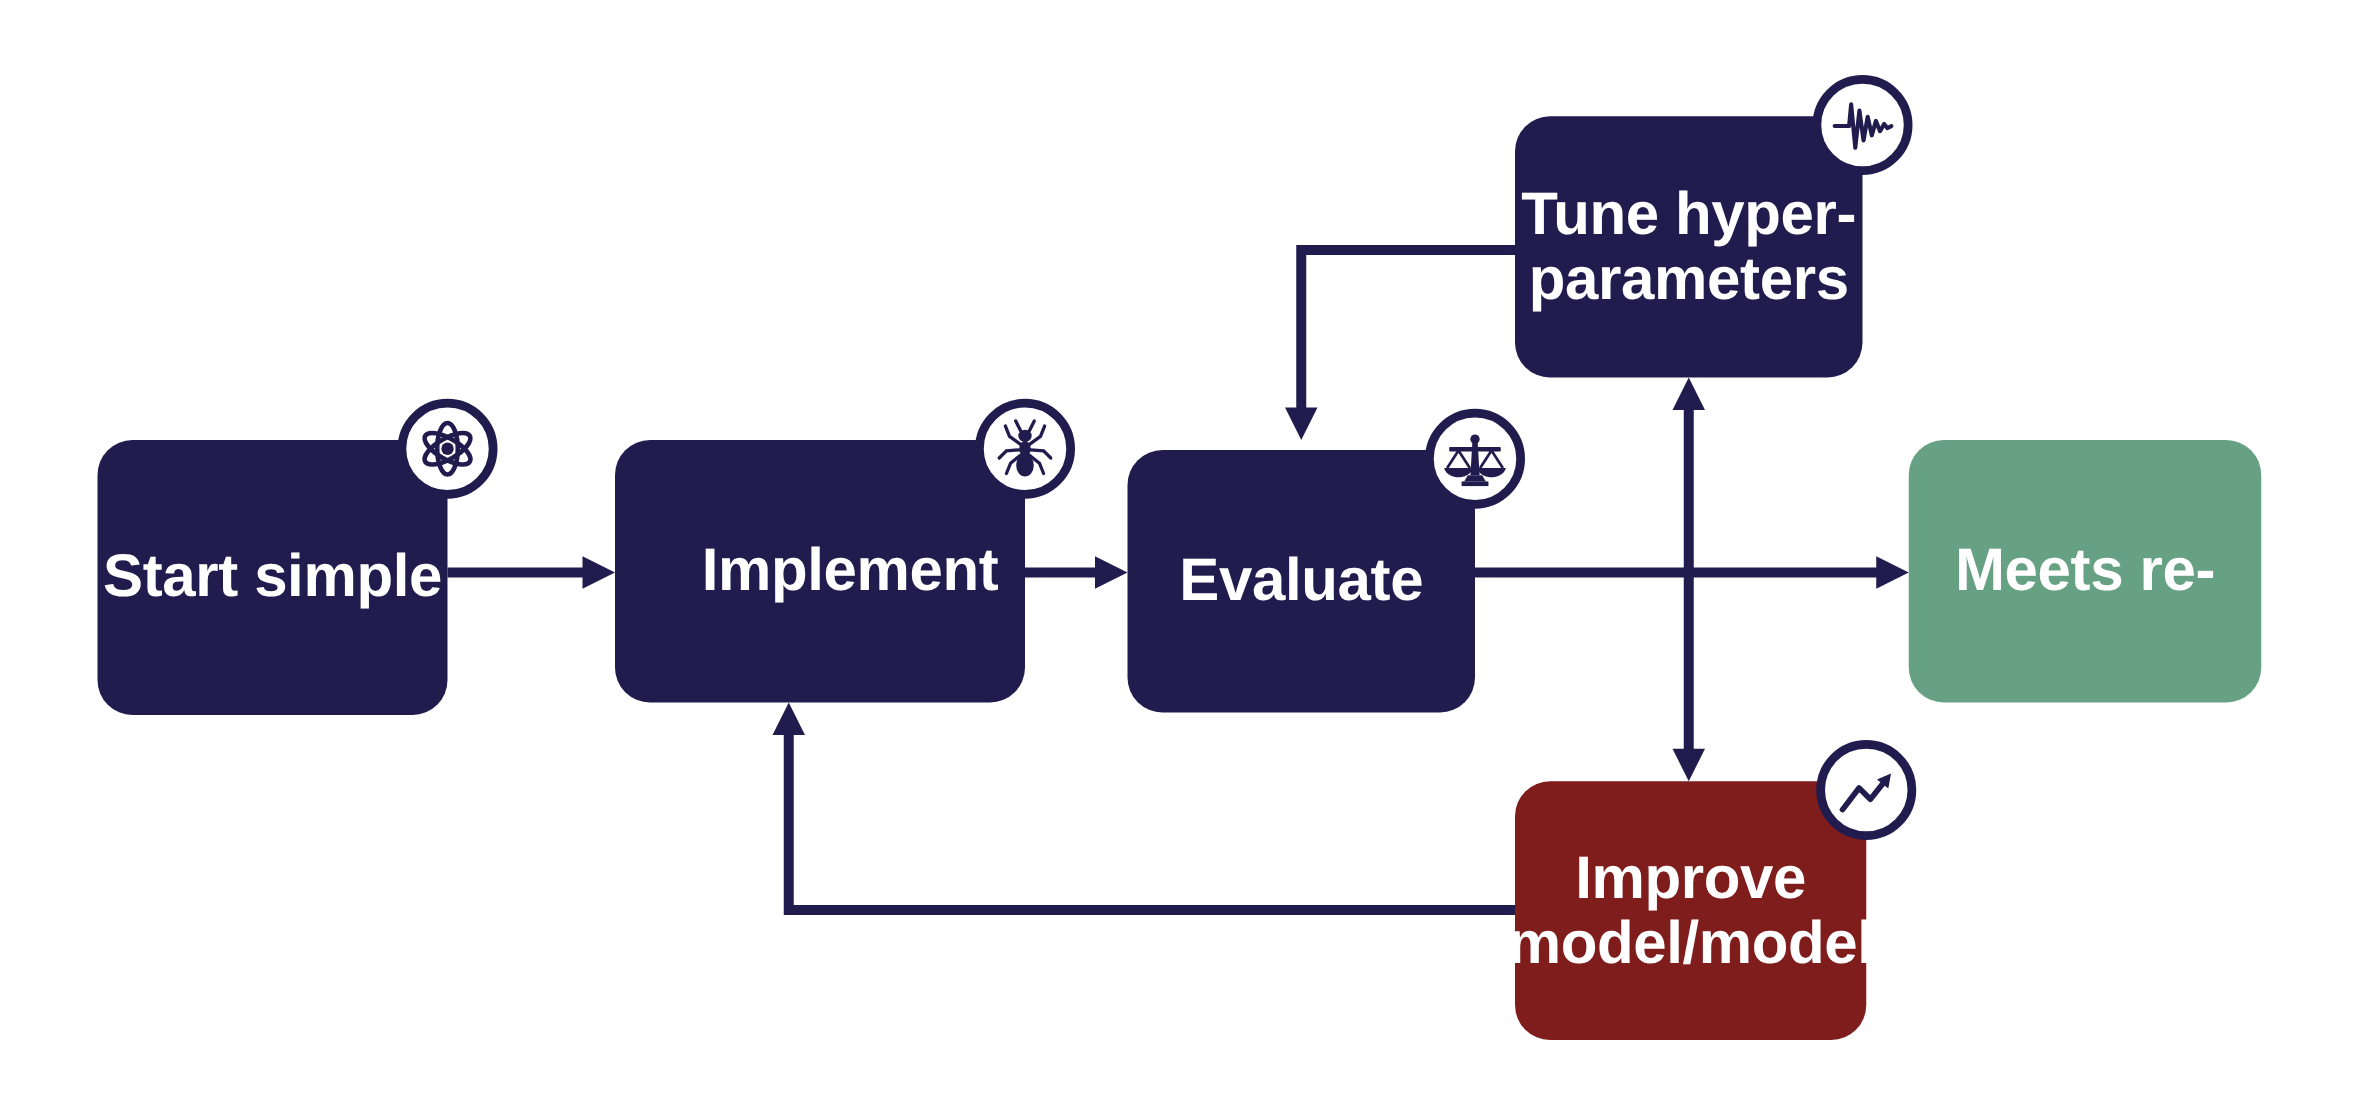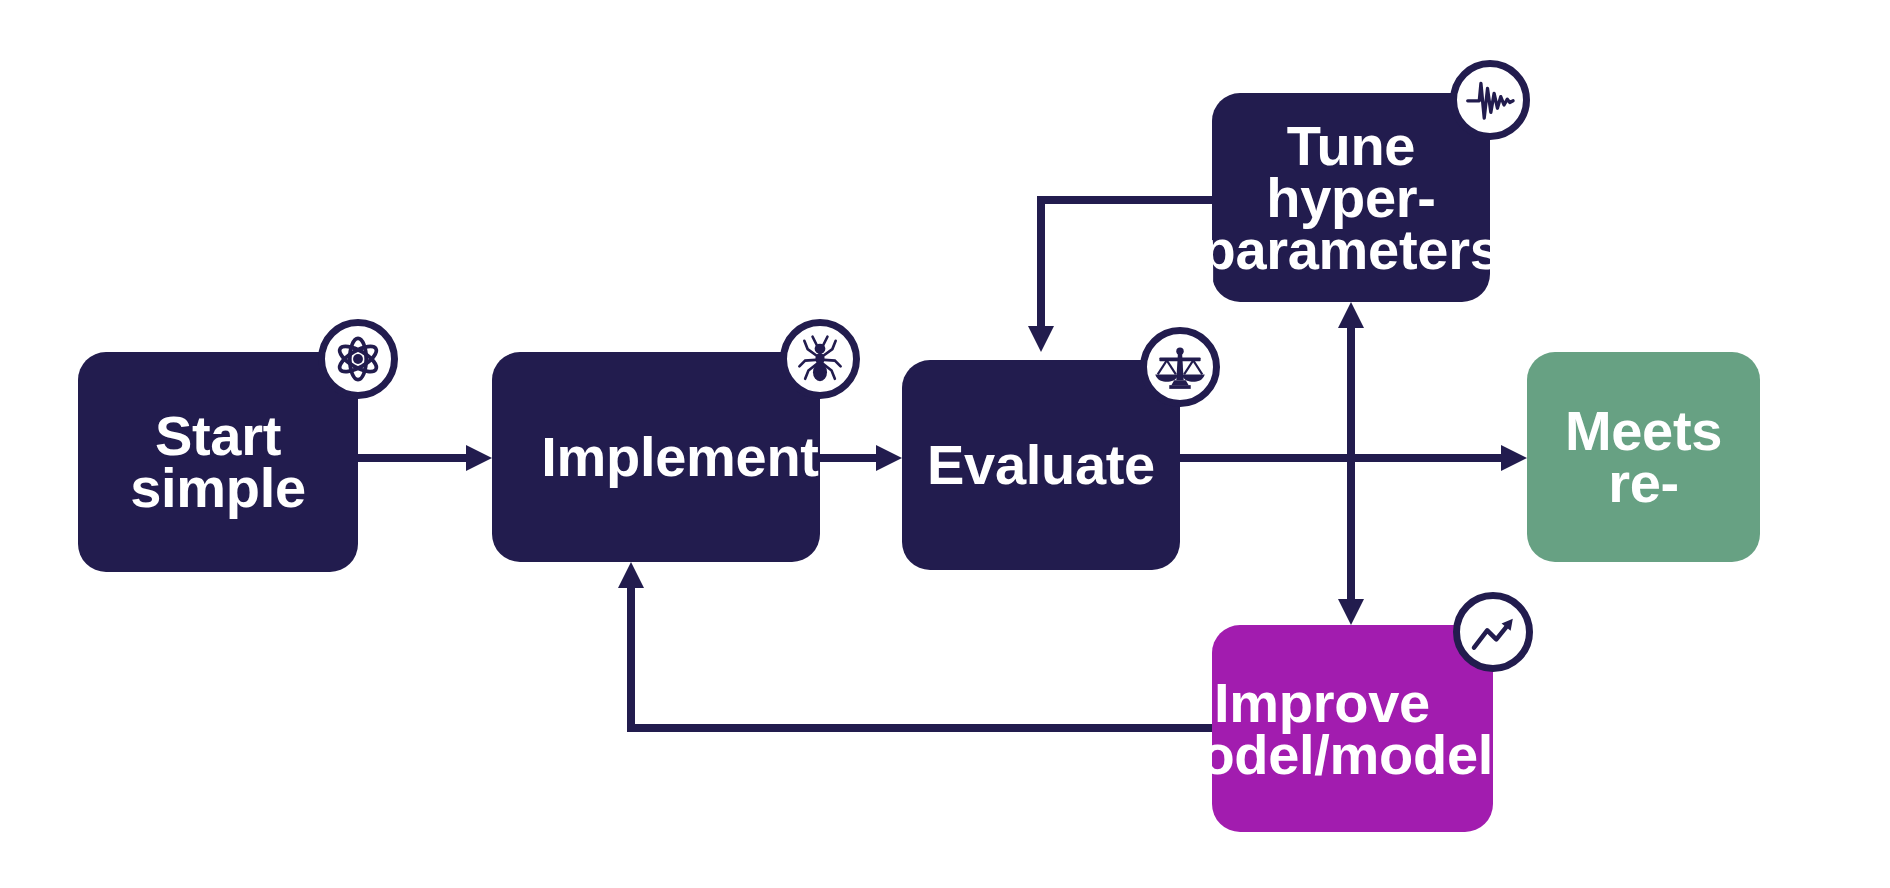--- a/index.html
+++ b/index.html
@@ -6,35 +6,35 @@
   .canvas{
     position:relative;width:1890px;height:888px;background:#ffffff;
     font-family:"Liberation Sans",sans-serif;overflow:hidden;
   }
   .connectors{position:absolute;left:0;top:0;z-index:1;}
   .node{
     position:absolute;z-index:2;border-radius:28px;
     display:flex;align-items:center;justify-content:center;
     text-align:center;color:#ffffff;
   }
-  .node .label{font-size:56px;font-weight:bold;line-height:52px;letter-spacing:-.3px;}
+  .node .label{font-size:48px;font-weight:bold;line-height:52px;letter-spacing:-.3px;}
   .node .line{display:block;}
   .icon-circle{
     position:absolute;z-index:3;width:80px;height:80px;box-sizing:border-box;
     background:#ffffff;border:7px solid #221c4e;border-radius:50%;
     top:-33px;right:-40px;display:flex;align-items:center;justify-content:center;
   }
   .icon-circle svg{display:block;}
   
   .n-start   {left:78px;  top:352px; width:280px; height:220px;}
   .n-impl    {left:492px; top:352px; width:280px; height:210px;padding-left:48px;}
   .n-eval    {left:902px; top:360px; width:278px; height:210px;}
   .n-tune    {left:1212px;top:93px;  width:278px; height:209px;}
   .n-improve {left:1212px;top:625px; width:281px; height:207px;}
-  .n-meets   {left:1527px;top:352px; width:233px; height:210px;}
+  .n-meets   {left:1527px;top:352px; width:282px; height:210px;}
 </style>
 </head>
 <body>
 
 <div class="canvas">
 
   <svg class="connectors" width="1890" height="888" viewBox="0 0 1890 888" fill="none" stroke="#221c4e" stroke-width="8">
     <g>
       <path d="M358,458 L470,458"></path>
       <polygon points="492,458 466,445 466,471" fill="#221c4e" stroke="none"></polygon>
@@ -131,21 +131,21 @@
       <svg width="66" height="66" viewBox="0 0 80 80">
         <path d="M13,41 L27,41 L29,20 L33,62 L37,26 L41,55 L45,32 L49,50 L53,36 L57,46 L61,39 L64,43 L68,41" stroke="#221c4e" stroke-width="4" fill="none" stroke-linejoin="round" stroke-linecap="round"></path>
       </svg>
     </div>
     <div class="label">
       <span class="line">Tune hyper-</span>
       <span class="line">parameters</span>
     </div>
   </div>
 
-  <div class="node n-improve" style="background-color: #a21caf; justify-content: flex-end;">
+  <div class="node n-improve" style="background-color: #7f1d1d;">
     <div class="icon-circle">
       <svg width="66" height="66" viewBox="0 0 80 80">
         <path d="M17,59 L33,38 L44,49 L56,34" stroke="#221c4e" stroke-width="5.5" fill="none" stroke-linejoin="round" stroke-linecap="round"></path>
         <polygon points="64,24 61.4,38.6 50.4,29.8" fill="#221c4e"></polygon>
       </svg>
     </div>
     <div class="label">
       <span class="line">Improve</span>
       <span class="line">model/model</span>
     </div>

